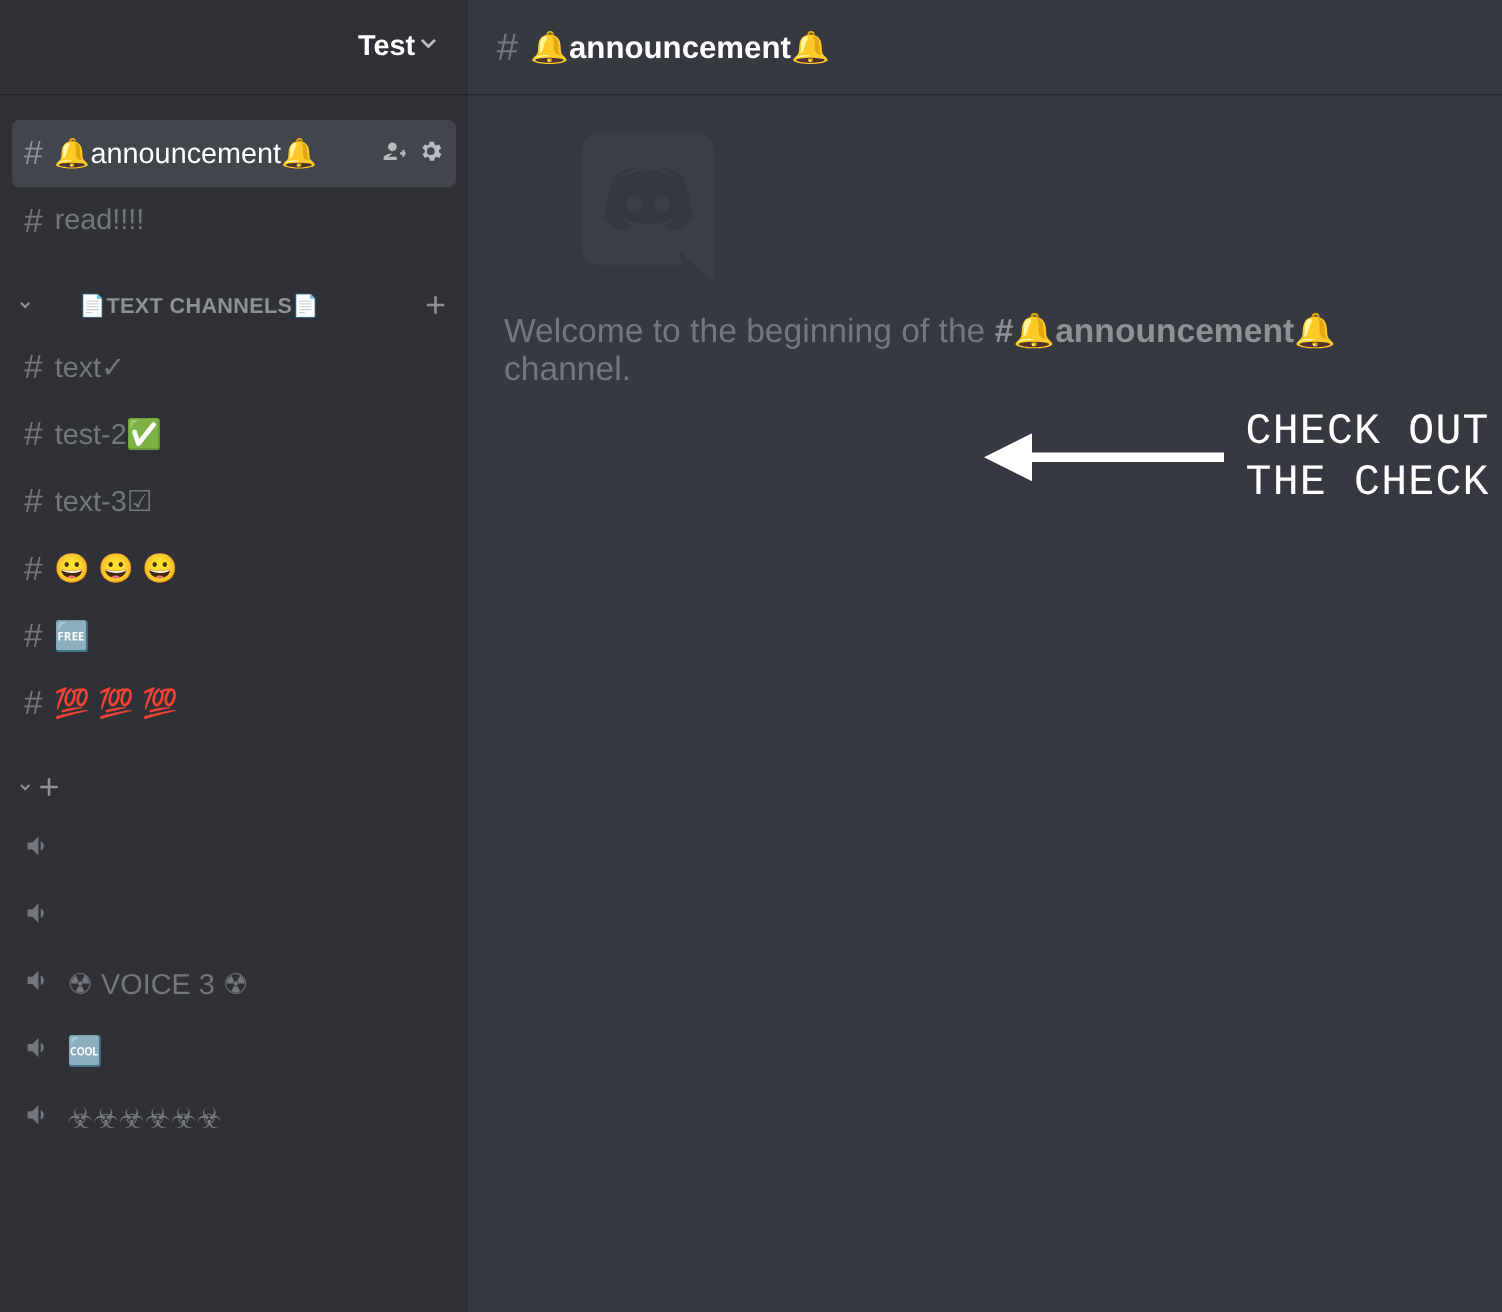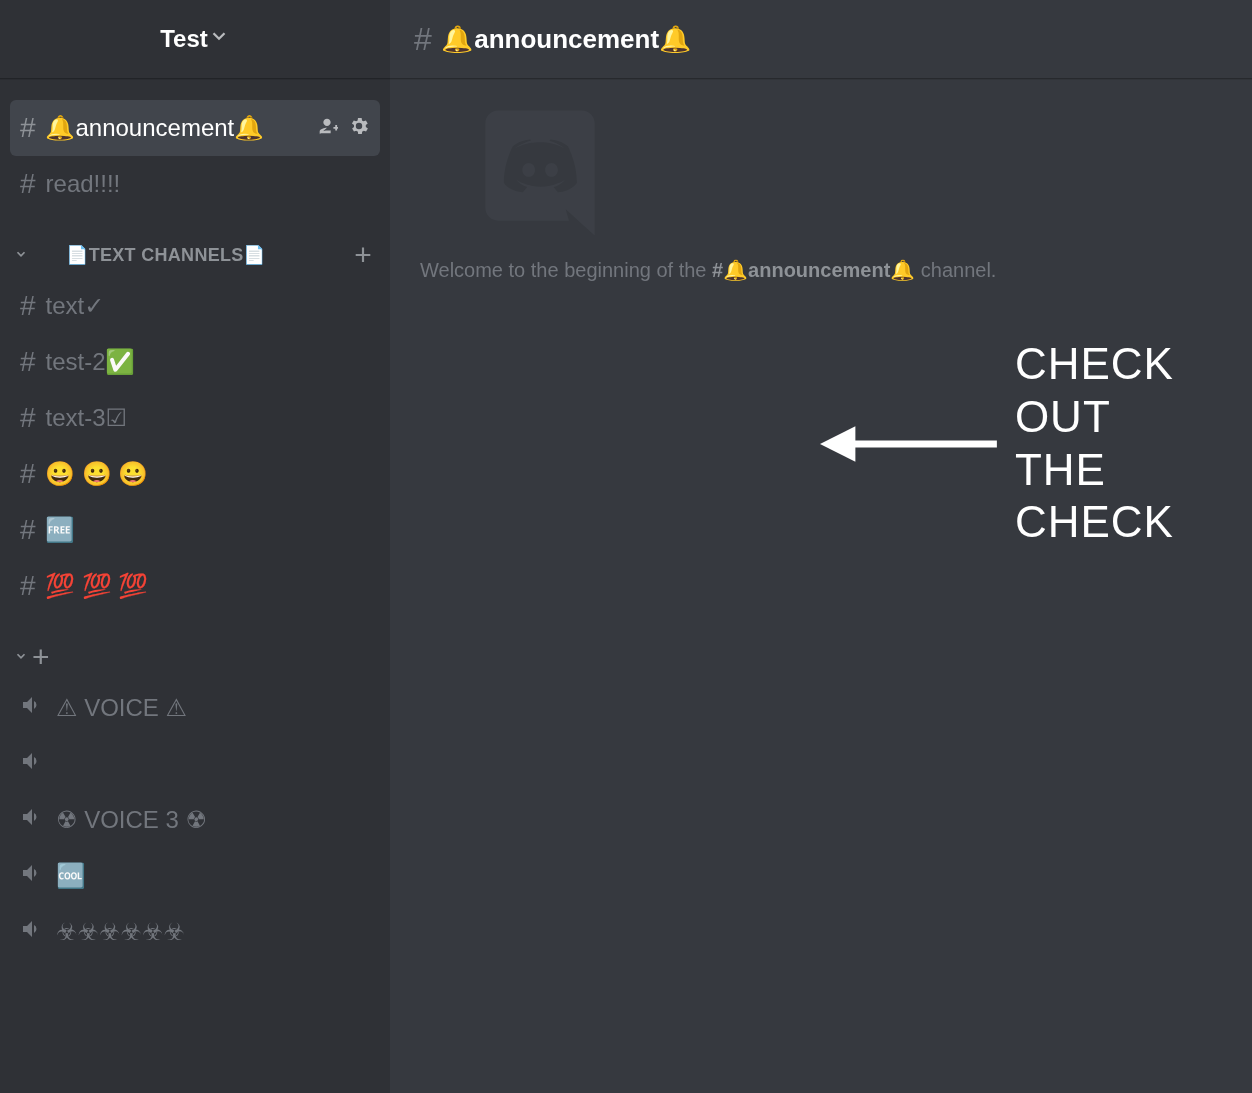--- a/index.html
+++ b/index.html
@@ -15,21 +15,21 @@
     background: #2f3136;
     display: flex;
     flex-direction: column;
     flex-shrink: 0;
   }
   .server-header {
     height: 78px;
     padding: 0 22px;
     display: flex;
     align-items: center;
-    justify-content: center;
+    justify-content: flex-end;
     box-shadow: 0 1px 0 rgba(4,4,5,.2), 0 1.5px 0 rgba(6,6,7,.05), 0 2px 0 rgba(4,4,5,.05);
     cursor: pointer;
   }
   .server-name { color: #fff; font-size: 24px; font-weight: 600; }
   .chev-down { color: #b9bbbe; font-size: 22px; }
   .channel-list { flex: 1; padding-top: 22px; overflow-y: auto; }
   .channels-block { padding: 0 10px 28px 10px; }
   .channel-item {
     display: flex;
     align-items: center;
@@ -72,39 +72,39 @@
     padding: 0 24px;
     display: flex;
     align-items: center;
     box-shadow: 0 1px 0 rgba(4,4,5,.2), 0 1.5px 0 rgba(6,6,7,.05), 0 2px 0 rgba(4,4,5,.05);
   }
   .channel-header .hash { font-size: 32px; color: #72767d; margin-right: 10px; }
   .channel-title { color: #fff; font-size: 26px; font-weight: 700; display: flex; align-items: center; }
   .content-area { flex: 1; position: relative; padding: 30px; }
   .welcome-block { position: absolute; top: 20px; left: 30px; width: 780px; }
   .clyde-svg { width: 240px; height: 150px; color: #40444b; opacity: .6; }
-  .welcome-text { color: #72767d; font-size: 20px; margin-top: 6px; }
+  .welcome-text { color: #72767d; font-size: 28px; margin-top: 6px; }
   .welcome-text .strong { color: #8e9297; font-weight: 700; }
   .overlay-annotation {
     position: absolute;
     top: 260px;
     left: 430px;
     display: flex;
     align-items: center;
     gap: 18px;
     pointer-events: none;
   }
   .arrow-svg { width: 200px; height: 60px; }
   .overlay-text {
     color: #fff;
-    font-size: 44px;
+    font-size: 36px;
     font-weight: 400;
     letter-spacing: 1px;
     line-height: 1.2;
-    font-family: Liberation Sans, sans-serif;
+    font-family: Liberation Mono, monospace;
   }
 </style>
 </head>
 <body>
 
 <div class="sidebar">
   <div class="server-header">
     <span class="server-name">Test</span>
     <span class="chev-down">
       <svg width="22" height="22" viewBox="0 0 24 24" fill="none" stroke="currentColor" stroke-width="2.5">
@@ -182,21 +182,20 @@
             </svg>
         </span>
         <span class="cat-plus">+</span>
       </div>
       <div class="channel-item">
         <span class="voice-icon">
           <svg width="24" height="24" viewBox="0 0 24 24" fill="currentColor">
               <path d="M3 9v6h4l5 5V4L7 9H3zm13.5 3a4.5 4.5 0 00-2.5-4v8a4.5 4.5 0 002.5-4z"></path>
             </svg>
         </span>
-        <span class="ch-name">⚠ VOICE ⚠</span>
       </div>
       <div class="channel-item">
         <span class="voice-icon">
           <svg width="24" height="24" viewBox="0 0 24 24" fill="currentColor">
               <path d="M3 9v6h4l5 5V4L7 9H3zm13.5 3a4.5 4.5 0 00-2.5-4v8a4.5 4.5 0 002.5-4z"></path>
             </svg>
         </span>
       </div>
       <div class="channel-item">
         <span class="voice-icon">

